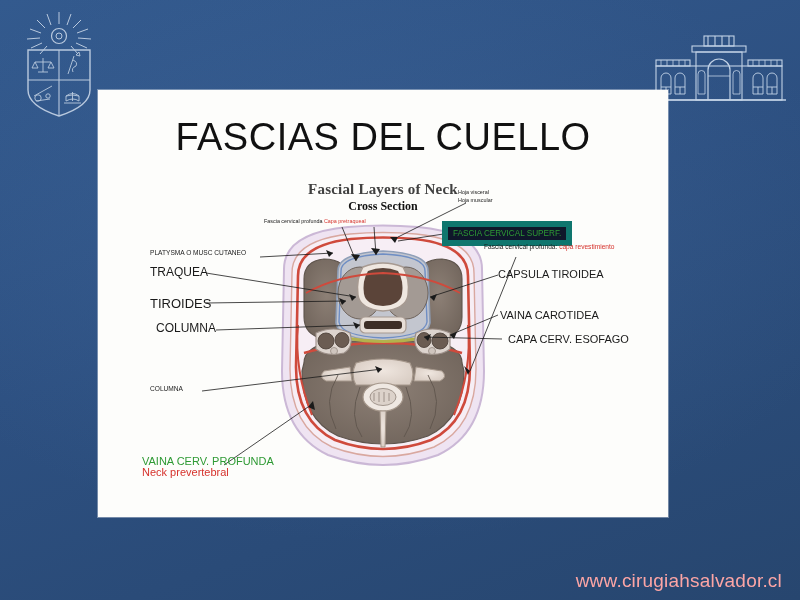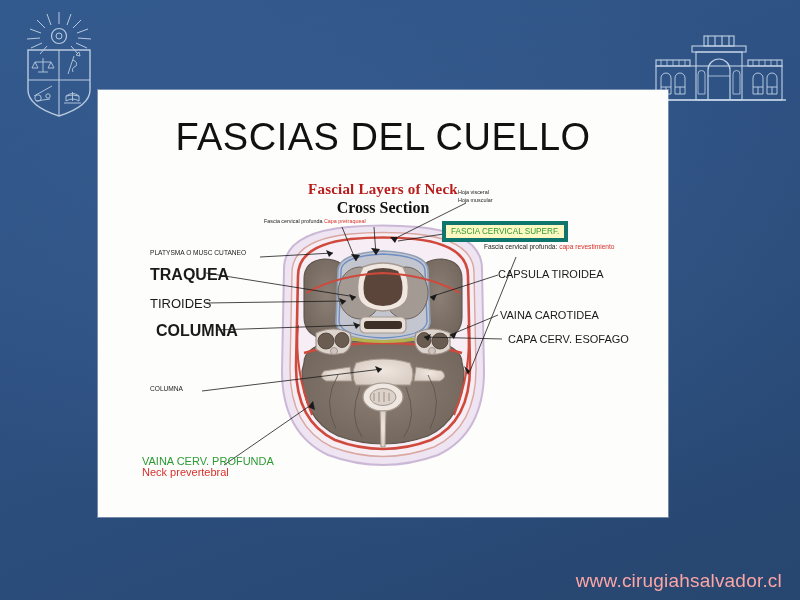--- a/index.html
+++ b/index.html
@@ -31,37 +31,37 @@
     position:absolute;left:0;right:0;top:26px;
     text-align:center;
     font-size:38px;letter-spacing:0.5px;color:#111;
     font-family:"Liberation Sans", sans-serif;
   }
   
   .diagram{position:absolute;left:0;top:85px;width:570px;height:342px;}
   .dg-title{
     position:absolute;left:0;right:0;top:6px;text-align:center;
     font-family:"Liberation Serif", serif;font-weight:bold;
-    font-size:15px;color:#b91c1c;letter-spacing:.2px;
+    font-size:15px;color:#404040;letter-spacing:.2px;
   }
   .dg-sub{
     position:absolute;left:0;right:0;top:24px;text-align:center;
     font-family:"Liberation Serif", serif;font-weight:bold;
-    font-size:16px;color:#111;
+    font-size:12px;color:#111;
   }
   .lbl{position:absolute;white-space:nowrap;line-height:1.25;color:#1a1a1a;}
   .tiny{font-size:5.4px;}
   .xsm{font-size:6.6px;}
   .sm{font-size:11px;}
   .md{font-size:13px;}
-  .lg{font-size:16px;font-weight:bold;}
+  .lg{font-size:12px;}
   .red{color:#d6322c;}
   .green{color:#2e9a34;}
   .boxed{
-    border:4px solid #0f766e;background:#fef9c3;
+    border:6px solid #0f766e;background:#0f172a;
     padding:2px 5px;font-size:8.2px;color:#2e9a34;
   }
   
   .footer{
     position:absolute;right:18px;bottom:8px;
     color:#fca5a5;font-size:19px;letter-spacing:.2px;
   }
   svg{display:block;overflow:visible;}
 </style>
 </head>

